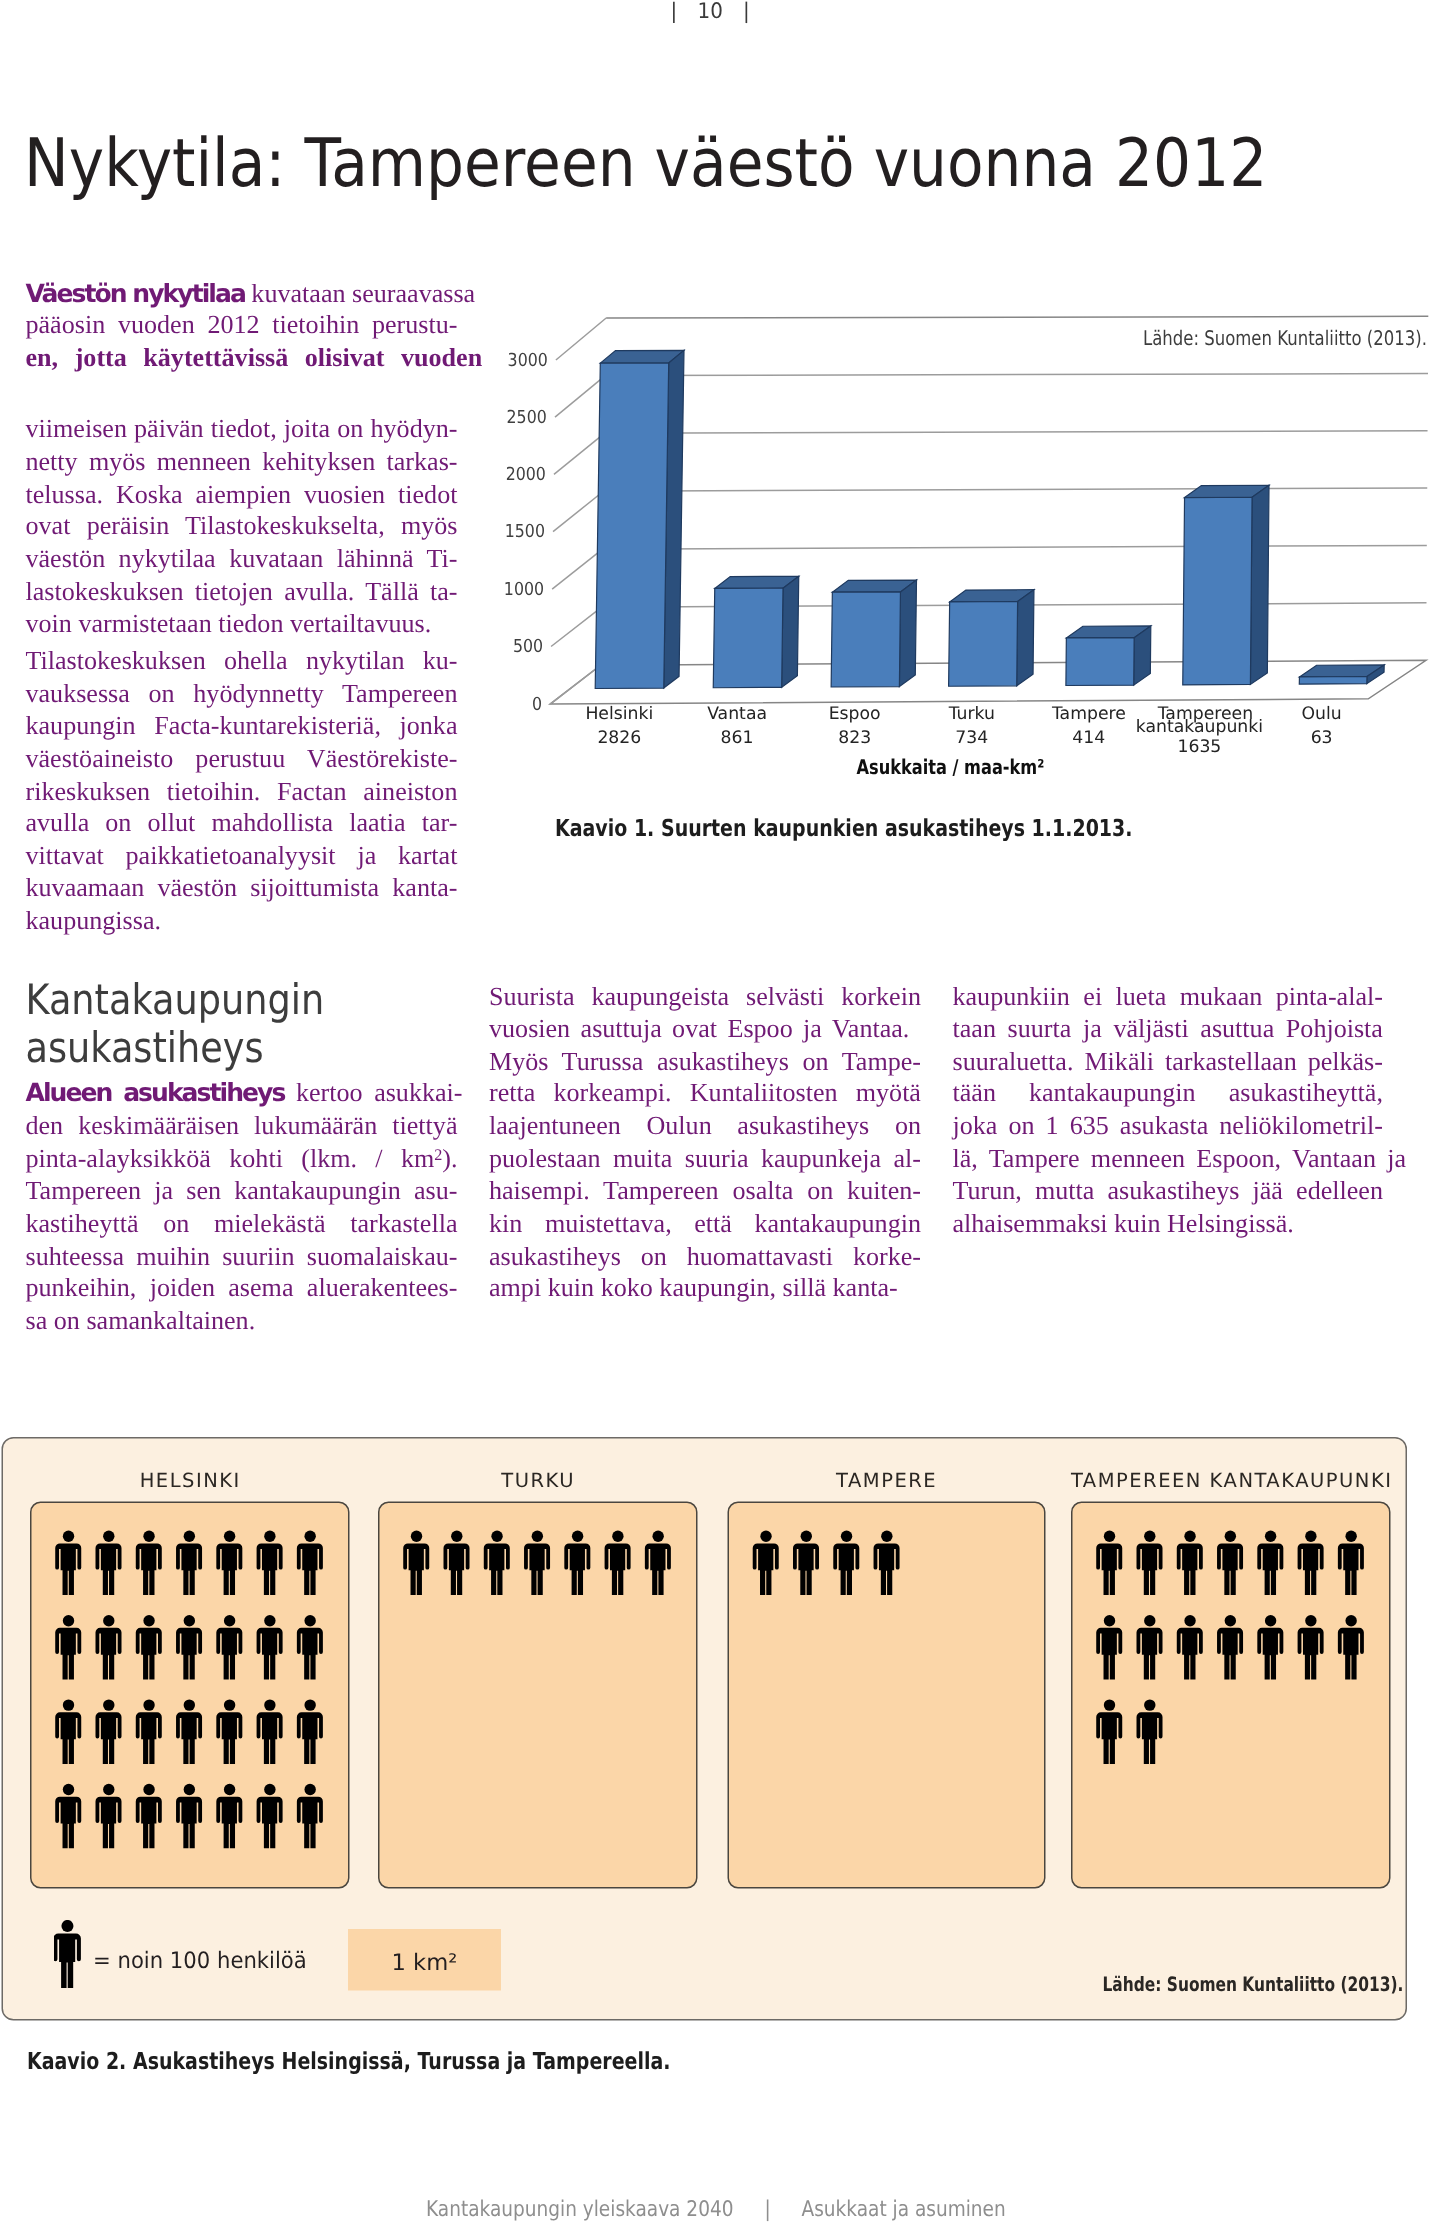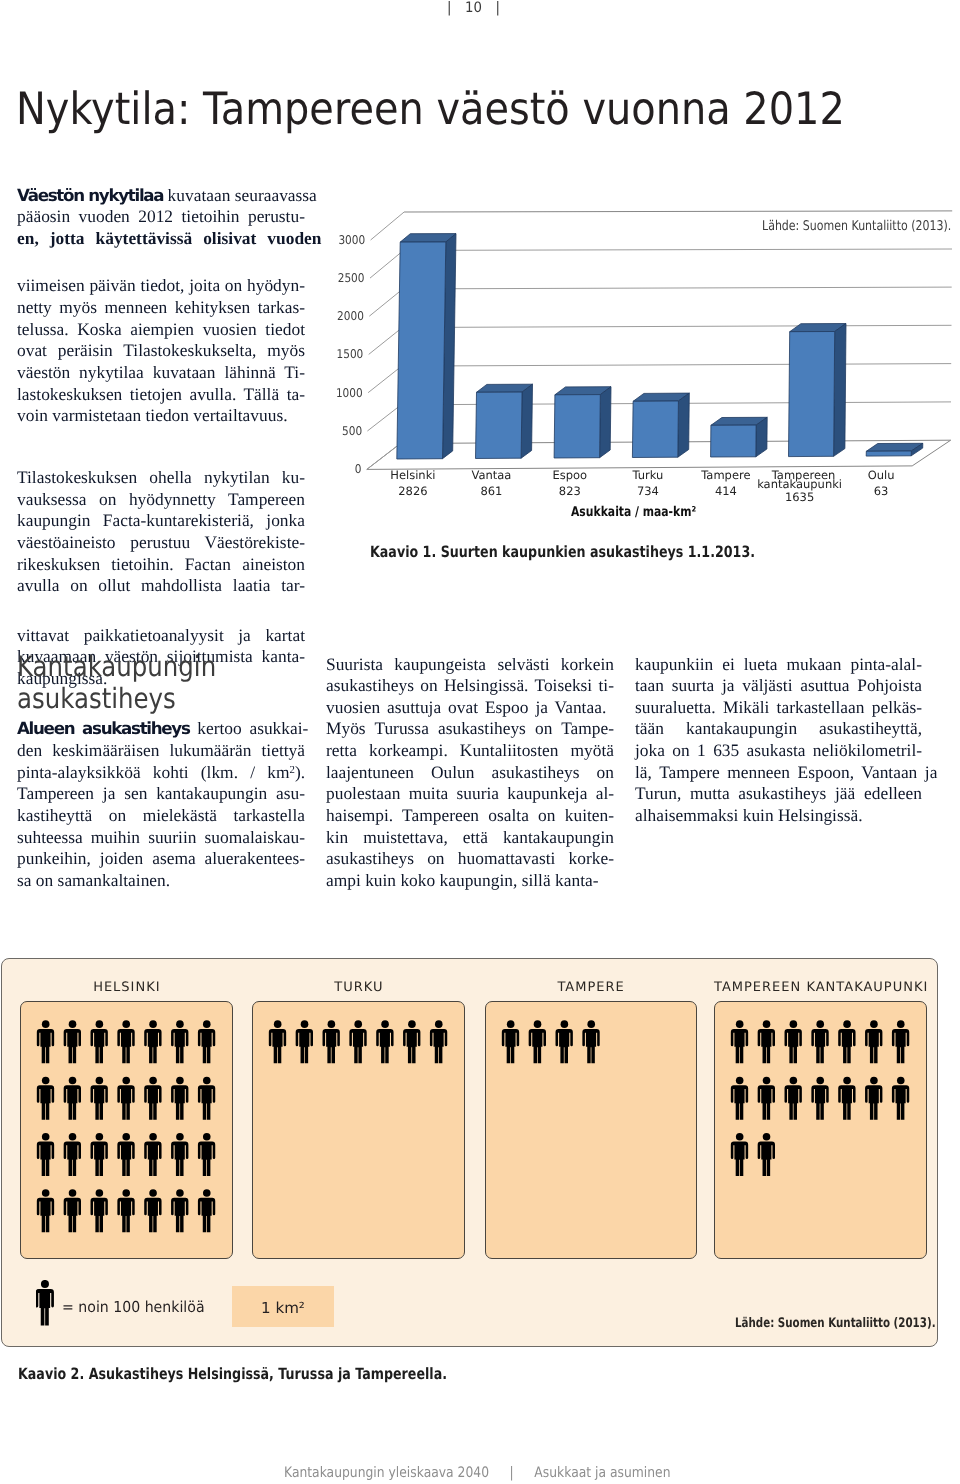--- a/index.html
+++ b/index.html
@@ -8,21 +8,21 @@
 
   
   .pageno{position:absolute;left:447px;top:1.2px;font-family:"DejaVu Sans",sans-serif;font-size:14.3px;color:#3a3a3a;white-space:nowrap;transform:scaleX(0.93);transform-origin:0 0;line-height:14px;}
   .pageno i{font-style:normal;color:#3a3a3a;}
 
   
   .title{position:absolute;left:16px;top:88px;font-size:44.5px;font-weight:400;color:#231f20;font-family:"DejaVu Sans",sans-serif;white-space:nowrap;
          transform:scaleX(0.896);transform-origin:0 0;line-height:44px;}
 
   
-  .col{position:absolute;font-family:"Liberation Serif",serif;font-size:17.4px;color:#0f172a;}
+  .col{position:absolute;font-family:"Liberation Serif",serif;font-size:17.4px;color:#701a75;}
   .col .ln{height:21.65px;line-height:21.65px;white-space:nowrap;}
   .col .lead{font-family:"DejaVu Sans",sans-serif;font-size:16.7px;font-weight:700;letter-spacing:-1.3px;}
   .sec-h{position:absolute;font-family:"DejaVu Sans",sans-serif;font-size:28px;font-weight:400;color:#3d3d3d;line-height:31.7px;text-align:left;white-space:nowrap;transform:scaleX(0.873);transform-origin:0 0;}
 
   
   .chartwrap{position:absolute;left:310px;top:195px;width:650px;height:300px;}
   .chartwrap svg{display:block;}
   .cw{fill:#ffffff;}
   .cf{fill:#ffffff;stroke:#868686;stroke-width:1;}
   .cax{stroke:#868686;stroke-width:1;fill:none;}
@@ -68,48 +68,47 @@
       <div class="ln" style="word-spacing: 6.656px; font-weight: bold;"><span>en,</span> <span>jotta</span> <span>käytettävissä</span> <span>olisivat</span> <span>vuoden</span></div>
       <div class="ln" style="word-spacing: 0.397px; margin-top: 26px;"><span>viimeisen</span> <span>päivän</span> <span>tiedot,</span> <span>joita</span> <span>on</span> <span>hyödyn-</span></div>
       <div class="ln" style="word-spacing: 3.156px;"><span>netty</span> <span>myös</span> <span>menneen</span> <span>kehityksen</span> <span>tarkas-</span></div>
       <div class="ln" style="word-spacing: 4.242px;"><span>telussa.</span> <span>Koska</span> <span>aiempien</span> <span>vuosien</span> <span>tiedot</span></div>
       <div class="ln" style="word-spacing: 6.448px;"><span>ovat</span> <span>peräisin</span> <span>Tilastokeskukselta,</span> <span>myös</span></div>
       <div class="ln" style="word-spacing: 4.605px;"><span>väestön</span> <span>nykytilaa</span> <span>kuvataan</span> <span>lähinnä</span> <span>Ti-</span></div>
       <div class="ln" style="word-spacing: 3.125px;"><span>lastokeskuksen</span> <span>tietojen</span> <span>avulla.</span> <span>Tällä</span> <span>ta-</span></div>
       <div class="ln last"><span>voin</span> <span>varmistetaan</span> <span>tiedon</span> <span>vertailtavuus.</span></div>
     </div>
   <div class="col" id="c1b" style="left:17px;top:430px;width:288px;">
-      <div class="ln" style="word-spacing: 7.797px; margin-top: 37px;"><span>Tilastokeskuksen</span> <span>ohella</span> <span>nykytilan</span> <span>ku-</span></div>
+      <div class="ln" style="word-spacing: 7.797px;"><span>Tilastokeskuksen</span> <span>ohella</span> <span>nykytilan</span> <span>ku-</span></div>
       <div class="ln" style="word-spacing: 8.115px;"><span>vauksessa</span> <span>on</span> <span>hyödynnetty</span> <span>Tampereen</span></div>
       <div class="ln" style="word-spacing: 8.039px;"><span>kaupungin</span> <span>Facta-kuntarekisteriä,</span> <span>jonka</span></div>
       <div class="ln" style="word-spacing: 10.352px;"><span>väestöaineisto</span> <span>perustuu</span> <span>Väestörekiste-</span></div>
       <div class="ln" style="word-spacing: 6.792px;"><span>rikeskuksen</span> <span>tietoihin.</span> <span>Factan</span> <span>aineiston</span></div>
       <div class="ln" style="word-spacing: 6.362px;"><span>avulla</span> <span>on</span> <span>ollut</span> <span>mahdollista</span> <span>laatia</span> <span>tar-</span></div>
-      <div class="ln" style="word-spacing: 10.182px; margin-top: 28px;"><span>vittavat</span> <span>paikkatietoanalyysit</span> <span>ja</span> <span>kartat</span></div>
+      <div class="ln" style="word-spacing: 10.182px;"><span>vittavat</span> <span>paikkatietoanalyysit</span> <span>ja</span> <span>kartat</span></div>
       <div class="ln" style="word-spacing: 4.385px;"><span>kuvaamaan</span> <span>väestön</span> <span>sijoittumista</span> <span>kanta-</span></div>
       <div class="ln last"><span>kaupungissa.</span></div>
     </div>
   <div class="sec-h" id="sech" style="left:17px;top:651px;width:288px;">
       <div>Kantakaupungin</div>
       <div>asukastiheys</div>
     </div>
   <div class="col" id="c1c" style="left:17px;top:718.3px;width:288px;">
       <div class="ln" style="word-spacing: 3.352px;"><span class="lead">Alueen asukastiheys</span> <span>kertoo</span> <span>asukkai-</span></div>
       <div class="ln" style="word-spacing: 5.677px;"><span>den</span> <span>keskimääräisen</span> <span>lukumäärän</span> <span>tiettyä</span></div>
       <div class="ln" style="word-spacing: 7.84px;"><span>pinta-alayksikköä</span> <span>kohti</span> <span>(lkm.</span> <span>/</span> <span>km<sup>2</sup>).</span></div>
       <div class="ln" style="word-spacing: 4.438px;"><span>Tampereen</span> <span>ja</span> <span>sen</span> <span>kantakaupungin</span> <span>asu-</span></div>
       <div class="ln" style="word-spacing: 12.115px;"><span>kastiheyttä</span> <span>on</span> <span>mielekästä</span> <span>tarkastella</span></div>
       <div class="ln" style="word-spacing: 3.724px;"><span>suhteessa</span> <span>muihin</span> <span>suuriin</span> <span>suomalaiskau-</span></div>
       <div class="ln" style="word-spacing: 4.557px;"><span>punkeihin,</span> <span>joiden</span> <span>asema</span> <span>aluerakentees-</span></div>
       <div class="ln last"><span>sa</span> <span>on</span> <span>samankaltainen.</span></div>
     </div>
 
   <div class="col" id="c2" style="left:326px;top:653.5px;width:288px;">
       <div class="ln" style="word-spacing: 6.948px;"><span>Suurista</span> <span>kaupungeista</span> <span>selvästi</span> <span>korkein</span></div>
-      <div class="ln" style="word-spacing: 1.961px;"><span>asukastiheys</span> <span>on</span> <span>Helsingissä.</span> <span>Toiseksi</span> <span>ti-</span></div>
       <div class="ln" style="word-spacing: 2.584px;"><span>vuosien</span> <span>asuttuja</span> <span>ovat</span> <span>Espoo</span> <span>ja</span> <span>Vantaa.</span></div>
       <div class="ln" style="word-spacing: 4.738px;"><span>Myös</span> <span>Turussa</span> <span>asukastiheys</span> <span>on</span> <span>Tampe-</span></div>
       <div class="ln" style="word-spacing: 7.76px;"><span>retta</span> <span>korkeampi.</span> <span>Kuntaliitosten</span> <span>myötä</span></div>
       <div class="ln" style="word-spacing: 12.755px;"><span>laajentuneen</span> <span>Oulun</span> <span>asukastiheys</span> <span>on</span></div>
       <div class="ln" style="word-spacing: 3.887px;"><span>puolestaan</span> <span>muita</span> <span>suuria</span> <span>kaupunkeja</span> <span>al-</span></div>
       <div class="ln" style="word-spacing: 4.875px;"><span>haisempi.</span> <span>Tampereen</span> <span>osalta</span> <span>on</span> <span>kuiten-</span></div>
       <div class="ln" style="word-spacing: 10.656px;"><span>kin</span> <span>muistettava,</span> <span>että</span> <span>kantakaupungin</span></div>
       <div class="ln" style="word-spacing: 8.891px;"><span>asukastiheys</span> <span>on</span> <span>huomattavasti</span> <span>korke-</span></div>
       <div class="ln last"><span>ampi</span> <span>kuin</span> <span>koko</span> <span>kaupungin,</span> <span>sillä</span> <span>kanta-</span></div>
     </div>

